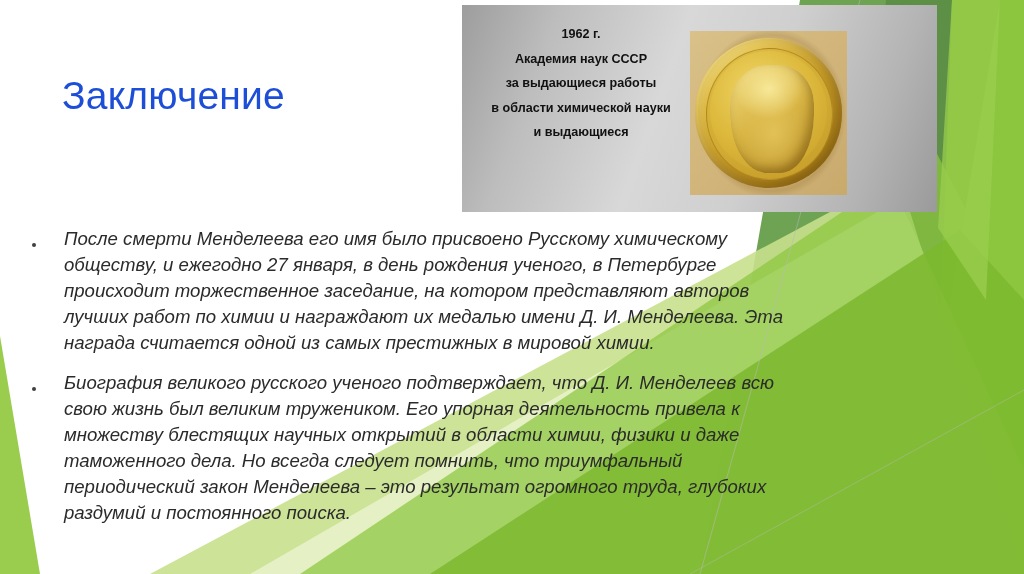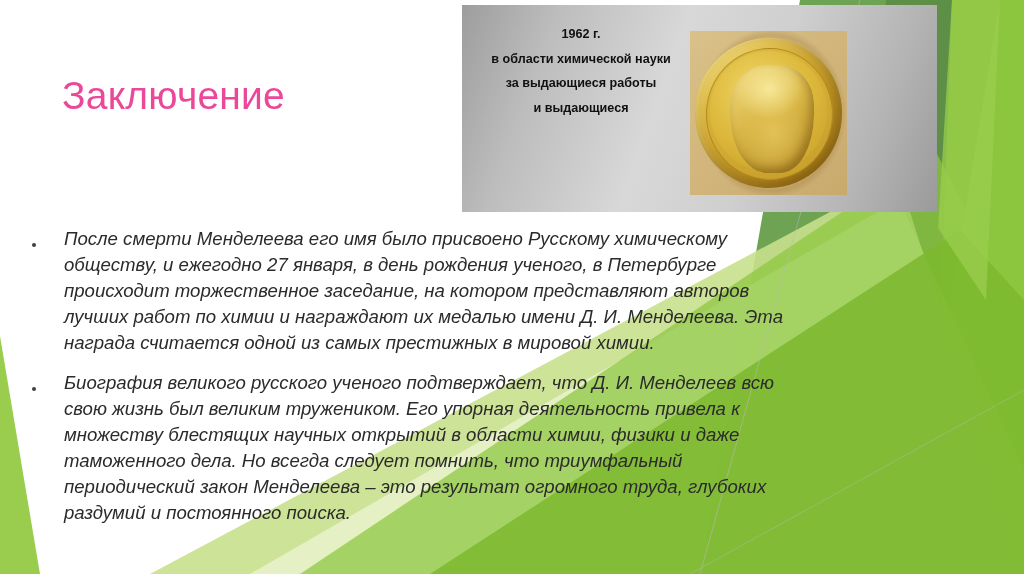--- a/index.html
+++ b/index.html
@@ -27,21 +27,21 @@
     pointer-events: none;
   }
 
   
   .slide-title {
     position: absolute;
     left: 62px;
     top: 49px;
     font-size: 39px;
     line-height: 1.1;
-    color: #ec4899;
+    color: #1d4ed8;
     font-weight: 400;
     letter-spacing: 0.2px;
     white-space: nowrap;
   }
 
   
   .picture-frame {
     position: absolute;
     left: 462px;
     top: 5px;
@@ -186,22 +186,23 @@
     <line x1="860" y1="0" x2="700" y2="574" stroke="#b9b9b9" stroke-width="0.7" opacity="0.75"></line>
     <line x1="1024" y1="390" x2="690" y2="574" stroke="#b9b9b9" stroke-width="0.7" opacity="0.6"></line>
   </svg>
 
   <h1 class="slide-title">Заключение</h1>
 
   <div class="picture-frame">
 
     <div class="picture-caption">
       <div>1962 г.</div>
+      <div>Академия наук СССР</div>
+      <div>за выдающиеся работы</div>
       <div>в области химической науки</div>
-      <div>за выдающиеся работы</div>
       <div>и выдающиеся</div>
     </div>
 
     <div class="medal-photo">
       <div class="medal-disc"></div>
       <div class="medal-rim"></div>
       <div class="medal-inscription"></div>
       <div class="medal-portrait"></div>
     </div>
 

